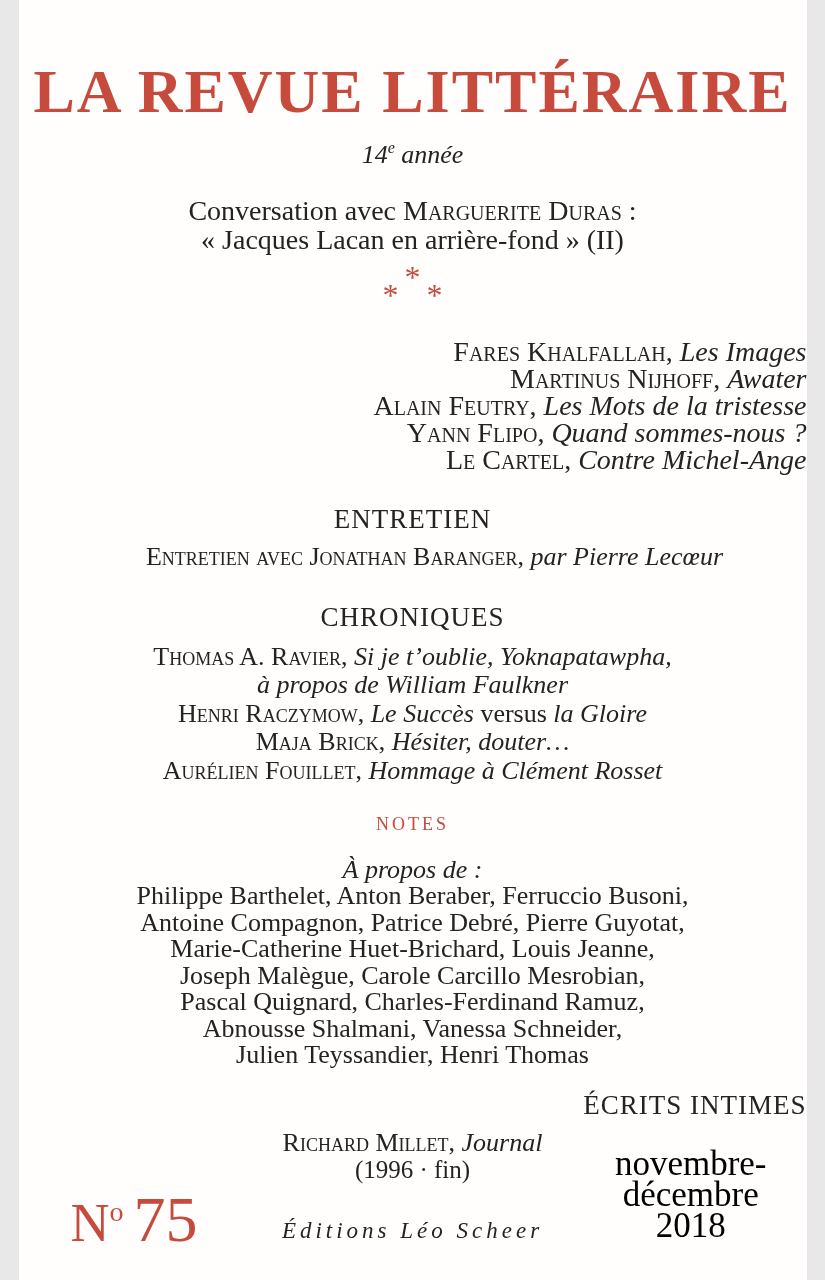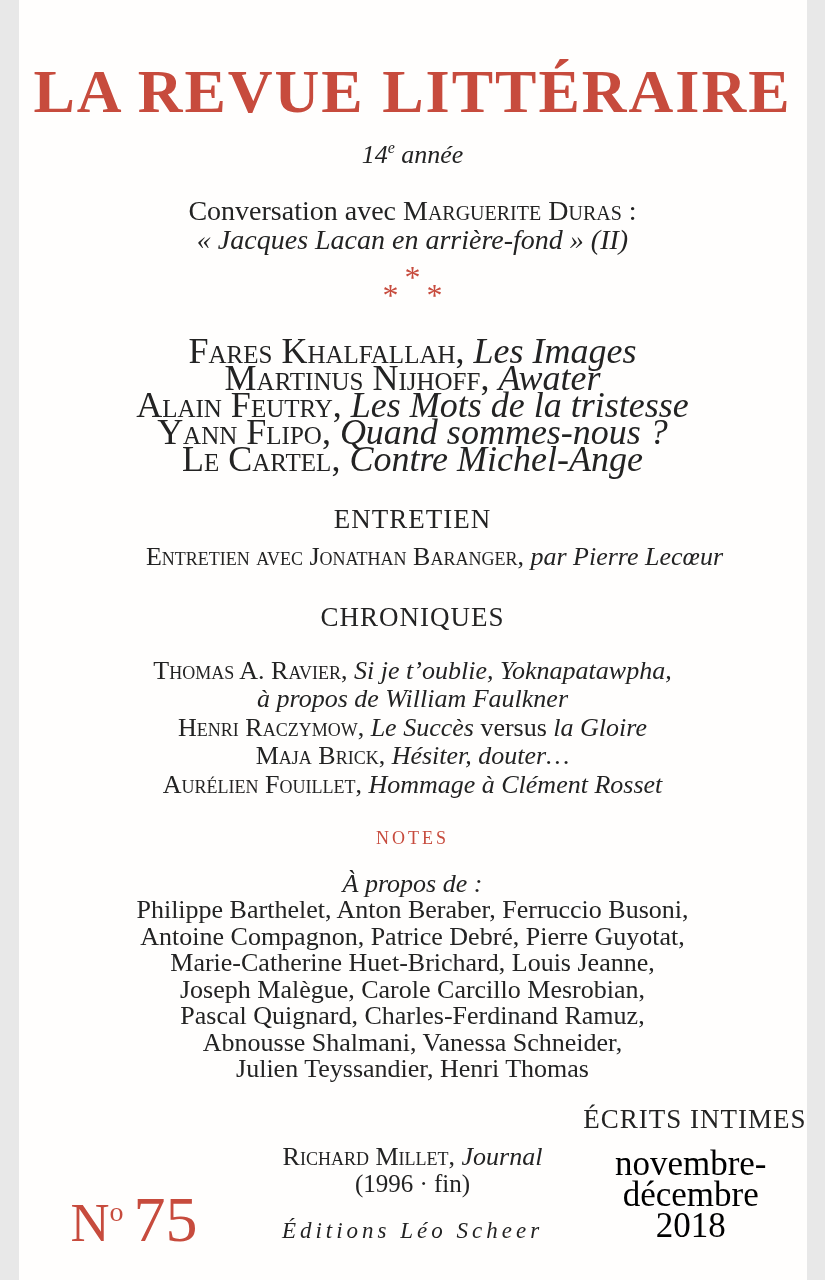--- a/index.html
+++ b/index.html
@@ -33,49 +33,50 @@
     font-size: 26px;
     font-style: italic;
   }
   .annee sup { font-size: 16px; }
 
   .feature {
     margin-top: 26px;
     font-size: 28px;
     line-height: 29px;
   }
-  .feature .subtitle { font-style: italic; }
+  .feature .subtitle { }
 
   .ornament {
     margin-top: 14px;
     font-size: 32px;
     line-height: 18px;
     color: #c74b3d;
   }
   .ornament .orn-row span { margin: 0 14px; }
 
   .texts-list {
     margin-top: 34px;
-    font-size: 36px;
-    line-height: 27px;
+    font-size: 28px;
+    line-height: 27px;
+    text-align: right;
   }
   .section-heading {
     margin-top: 31px;
     font-size: 27px;
     letter-spacing: 1px;
     font-weight: normal;
   }
   .entretien-item {
     margin-top: 7px;
     font-size: 26px;
     line-height: 29px;
     padding-left: 44px;
   }
   .chroniques-list {
-    margin-top: 24px;
+    margin-top: 10px;
     font-size: 26px;
     line-height: 28.5px;
   }
   .notes-heading {
     margin-top: 29px;
     font-size: 18px;
     letter-spacing: 3px;
     color: #c74b3d;
   }
   .apropos {

